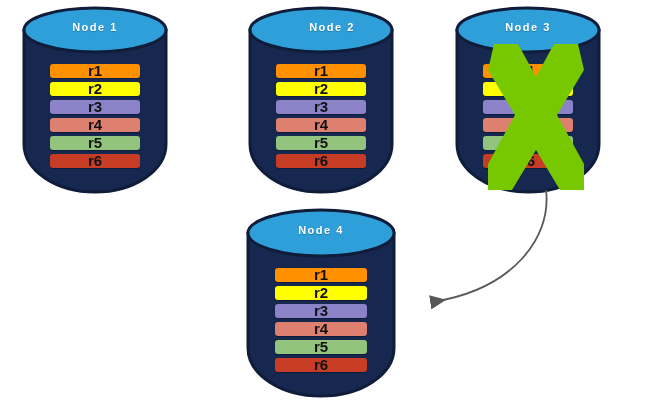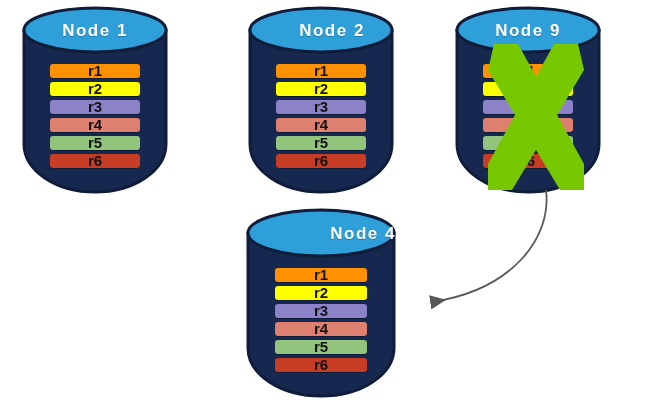--- a/index.html
+++ b/index.html
@@ -26,21 +26,21 @@
     top: 0;
     overflow: visible;
   }
   .node-title {
     position: absolute;
     left: 0;
     width: 100%;
     text-align: center;
     color: #ffffff;
     font-weight: bold;
-    font-size: 17px;
+    font-size: 11px;
     letter-spacing: 1.5px;
     text-shadow: 0 1px 1px rgba(0,0,0,0.25);
     pointer-events: none;
   }
   .rows {
     position: absolute;
     left: 0;
     width: 100%;
   }
   .row {
@@ -109,42 +109,42 @@
       <div class="row" style="background:#92c47d;">r5</div>
       <div class="row" style="background:#c63c25;">r6</div>
     </div>
   </div>
 
   <div class="node" style="left:455px; top:4px; width:146px; height:188px;">
     <svg class="cyl-svg" width="146" height="188" viewBox="0 0 146 188">
       <path d="M2,26 L2,140 A71,48 0 0 0 144,140 L144,26 Z" fill="#16284f" stroke="#101d3a" stroke-width="3"></path>
       <ellipse cx="73" cy="26" rx="71" ry="22" fill="#2e9fd9" stroke="#101d3a" stroke-width="3"></ellipse>
     </svg>
-    <div class="node-title" style="top:17px;">Node 9</div>
+    <div class="node-title" style="top:17px;">Node 3</div>
     <div class="rows" style="left:28px; width:90px; top:60px;">
       <div class="row" style="background:#ff9000;">r1</div>
       <div class="row" style="background:#ffff00;">r2</div>
       <div class="row" style="background:#8b82c8;">r3</div>
       <div class="row" style="background:#dd8070;">r4</div>
       <div class="row" style="background:#92c47d;">r5</div>
       <div class="row" style="background:#c63c25;">r6</div>
     </div>
   </div>
 
   <svg class="x-mark" style="left:488px; top:44px;" width="96" height="146" viewBox="0 0 96 146">
     <polygon points="6,0 30,0 96,120 96,146 72,146 0,26" fill="#77c801"></polygon>
     <polygon points="90,0 66,0 0,120 0,146 24,146 96,26" fill="#77c801"></polygon>
   </svg>
 
   <div class="node" style="left:246px; top:206px; width:150px; height:190px;">
     <svg class="cyl-svg" width="150" height="190" viewBox="0 0 150 190">
       <path d="M2,27 L2,142 A73,48 0 0 0 148,142 L148,27 Z" fill="#16284f" stroke="#101d3a" stroke-width="3"></path>
       <ellipse cx="75" cy="27" rx="73" ry="23" fill="#2e9fd9" stroke="#101d3a" stroke-width="3"></ellipse>
     </svg>
-    <div class="node-title" style="top:18px;text-align:right;">Node 4</div>
+    <div class="node-title" style="top:18px;">Node 4</div>
     <div class="rows" style="left:29px; width:92px; top:62px;">
       <div class="row" style="background:#ff9000;">r1</div>
       <div class="row" style="background:#ffff00;">r2</div>
       <div class="row" style="background:#8b82c8;">r3</div>
       <div class="row" style="background:#dd8070;">r4</div>
       <div class="row" style="background:#92c47d;">r5</div>
       <div class="row" style="background:#c63c25;">r6</div>
     </div>
   </div>
 

